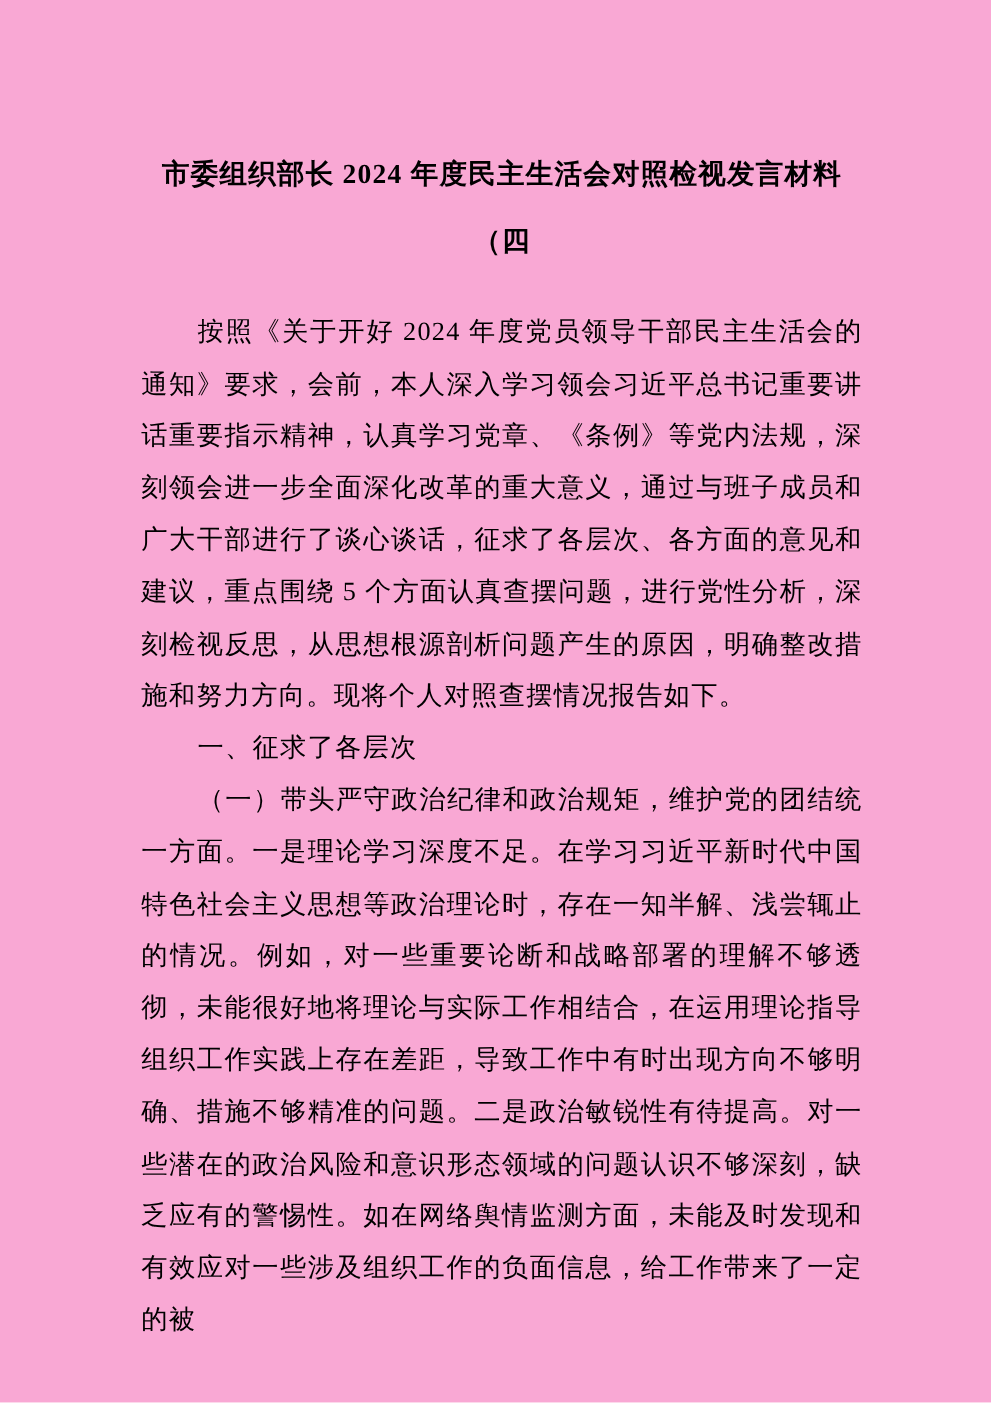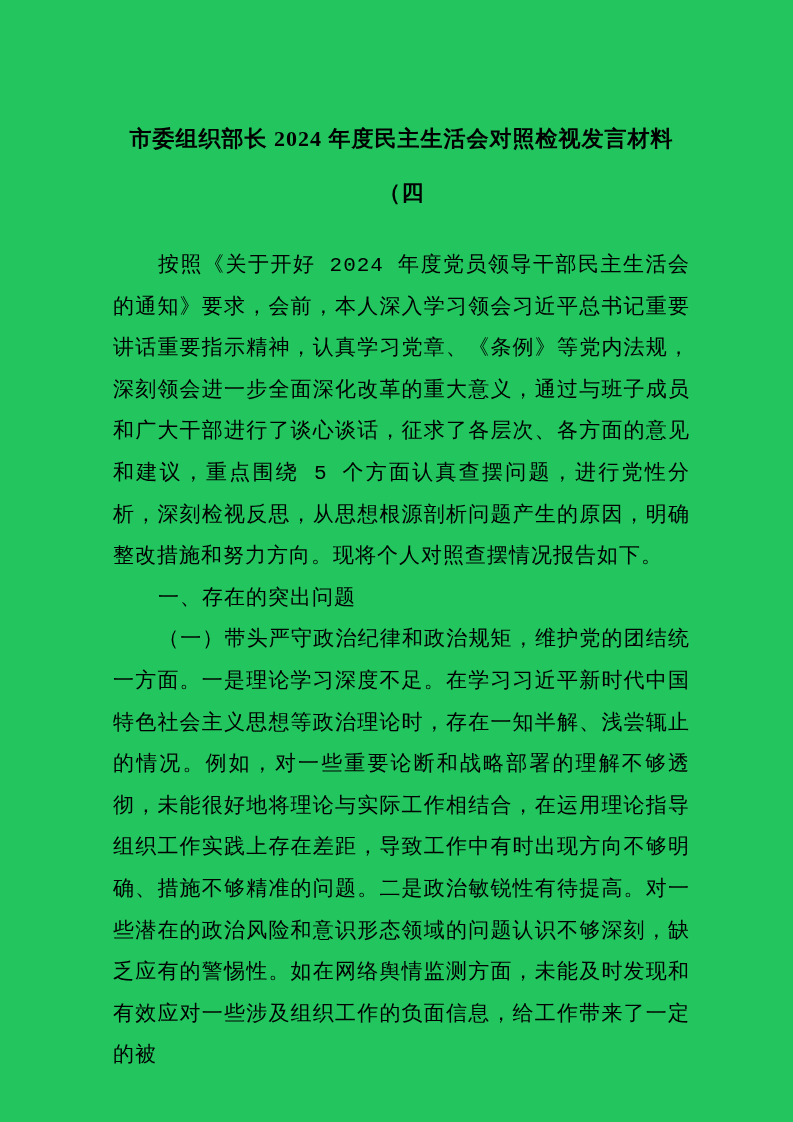--- a/index.html
+++ b/index.html
@@ -4,21 +4,21 @@
 <style>
   html, body {
     margin: 0;
     padding: 0;
     background: #ffffff;
   }
   .page {
     position: relative;
     width: 793px;
     height: 1122px;
-    background: #22c55e;
+    background: #f9a8d4;
     color: #000000;
     box-sizing: border-box;
     padding: 112px 103px 0 113px;
     overflow: hidden;
     font-family: "Liberation Serif", "DejaVu Serif", serif;
   }
   .doc-title {
     margin: 0;
     font-size: 22px;
     font-weight: bold;
@@ -32,34 +32,33 @@
   .doc-body {
     margin-top: 25px;
     font-size: 21px;
     line-height: 41.6px;
     text-align: justify;
     letter-spacing: 1px;
   }
   .para {
     margin: 0;
     text-indent: 45px;
-    font-family: Liberation Mono, monospace;
   }
   .section-heading {
     font-weight: normal; 
   }
 </style>
 </head>
 <body>
 
 <div class="page">
 
   <h1 class="doc-title">
     <span class="title-line">市委组织部长 2024 年度民主生活会对照检视发言材料（四</span>
   </h1>
 
   <div class="doc-body">
     <p class="para">按照《关于开好 2024 年度党员领导干部民主生活会的通知》要求，会前，本人深入学习领会习近平总书记重要讲话重要指示精神，认真学习党章、《条例》等党内法规，深刻领会进一步全面深化改革的重大意义，通过与班子成员和广大干部进行了谈心谈话，征求了各层次、各方面的意见和建议，重点围绕 5 个方面认真查摆问题，进行党性分析，深刻检视反思，从思想根源剖析问题产生的原因，明确整改措施和努力方向。现将个人对照查摆情况报告如下。</p>
-    <p class="para section-heading">一、存在的突出问题</p>
+    <p class="para section-heading">一、征求了各层次</p>
     <p class="para">（一）带头严守政治纪律和政治规矩，维护党的团结统一方面。一是理论学习深度不足。在学习习近平新时代中国特色社会主义思想等政治理论时，存在一知半解、浅尝辄止的情况。例如，对一些重要论断和战略部署的理解不够透彻，未能很好地将理论与实际工作相结合，在运用理论指导组织工作实践上存在差距，导致工作中有时出现方向不够明确、措施不够精准的问题。二是政治敏锐性有待提高。对一些潜在的政治风险和意识形态领域的问题认识不够深刻，缺乏应有的警惕性。如在网络舆情监测方面，未能及时发现和有效应对一些涉及组织工作的负面信息，给工作带来了一定的被</p>
   </div>
 
 </div>
 
 </body></html>

